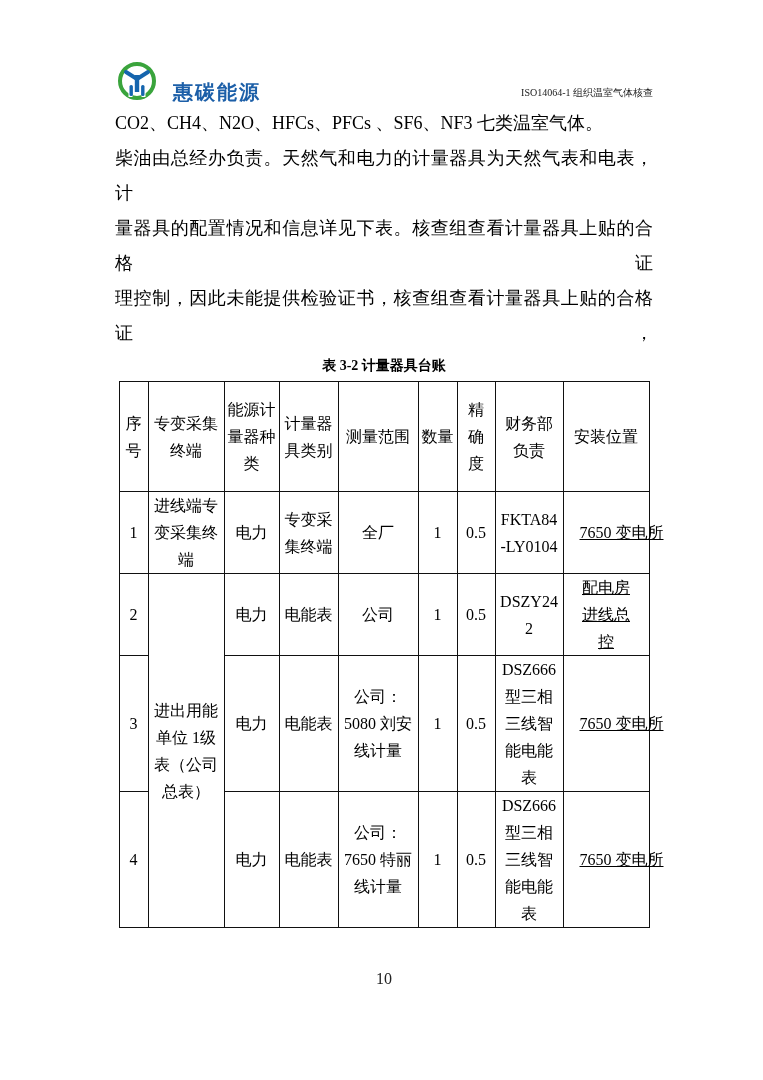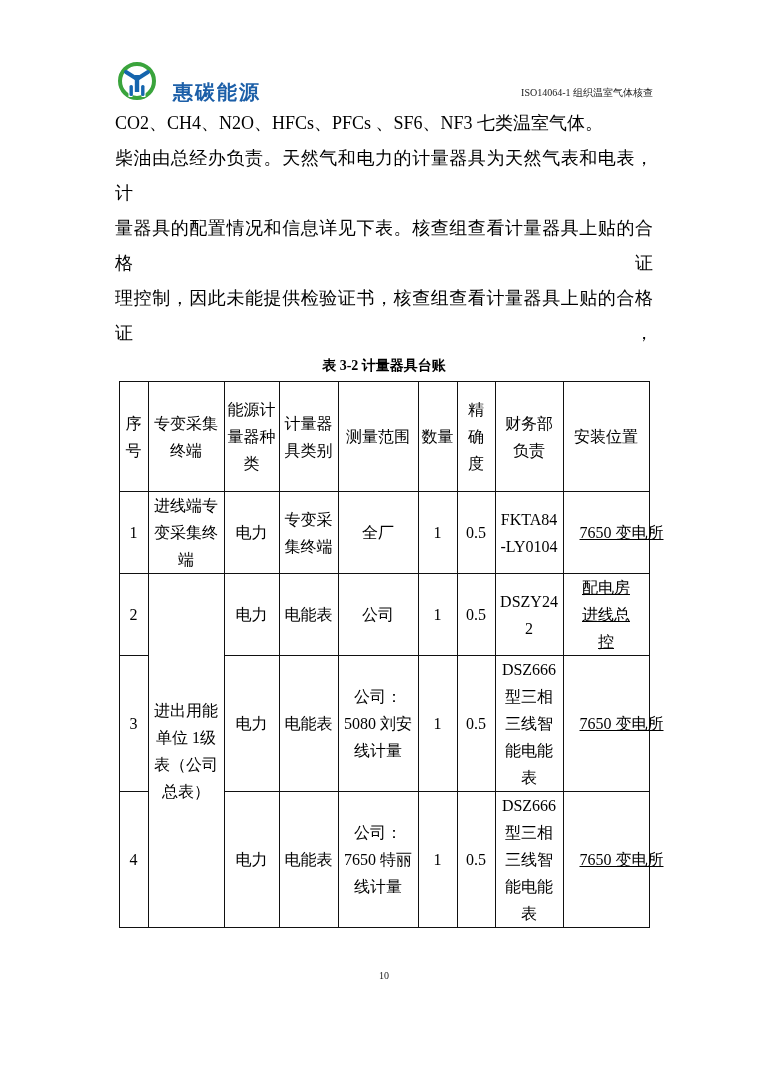--- a/index.html
+++ b/index.html
@@ -75,21 +75,21 @@
   col.c7{width:38px} col.c8{width:68px} col.c9{width:86px}
   tr.rh{height:110px} tr.r1{height:82px} tr.r2{height:55px}
   tr.r3{height:135px} tr.r4{height:133px}
   .break-all { word-break: break-all; }
   .nw { white-space: nowrap; }
   .ledger td.loc { padding: 0 16px; text-decoration: underline; }
   
   .pageno {
     margin-top: 42px;
     text-align: center;
-    font-size: 10px;
+    font-size: 16px;
     color: #222;
   }
 </style>
 </head>
 <body>
 
 <div class="page">
 
   <div class="hdr">
     <svg class="logo-icon" viewBox="0 0 44 46" aria-hidden="true">

